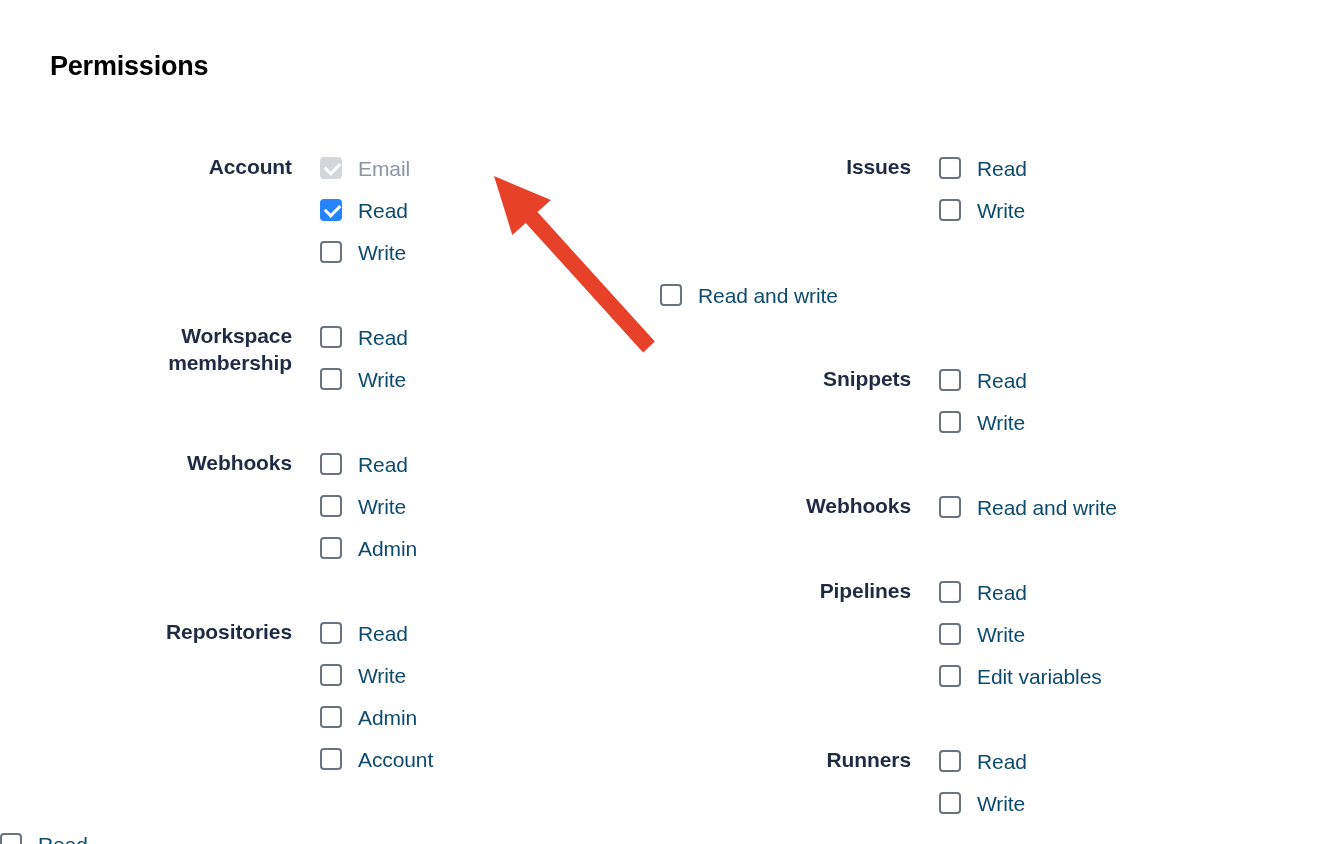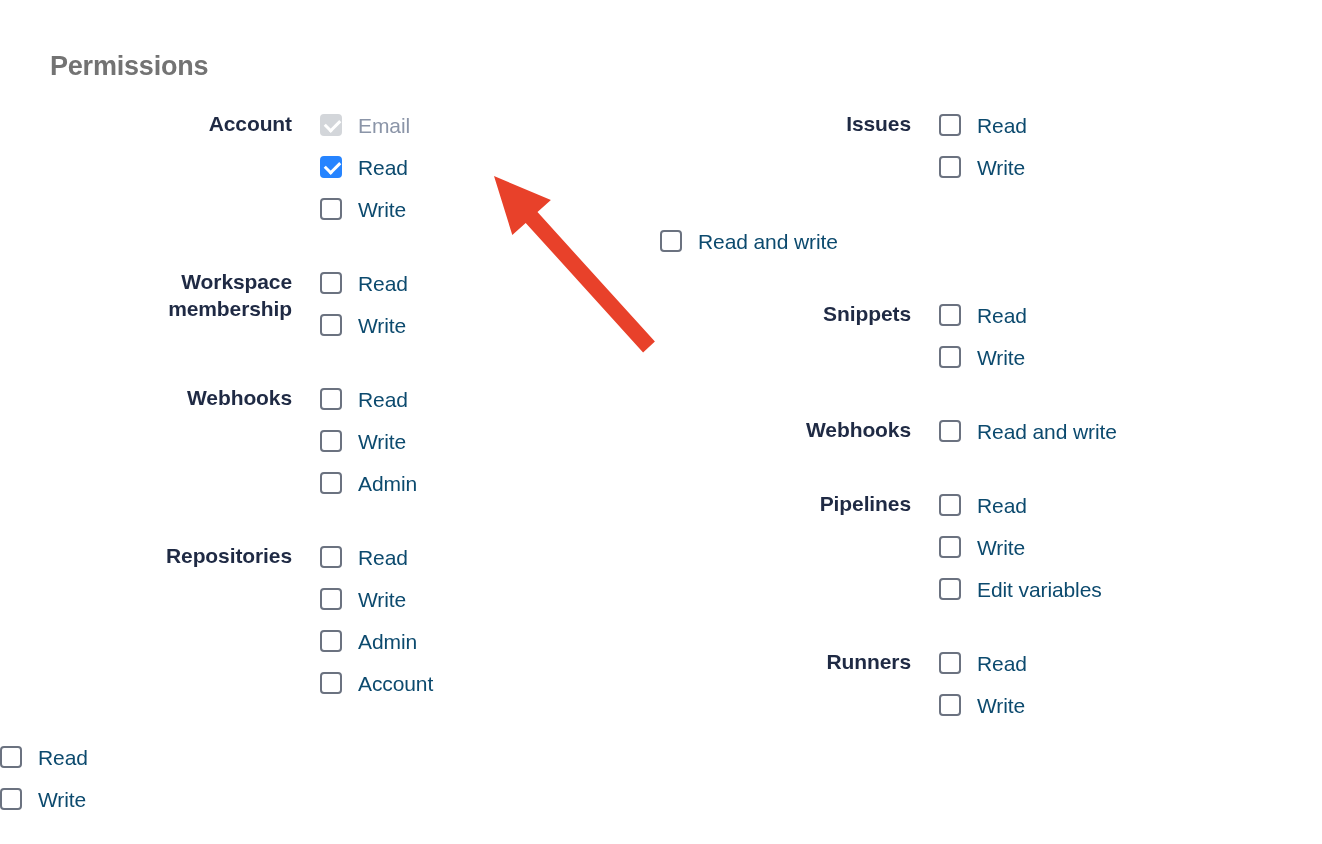--- a/index.html
+++ b/index.html
@@ -21,21 +21,21 @@
     inset: 0;
   }
 
   
   .page-title {
     position: absolute;
     left: 50px;
     top: 48px;
     font-size: 27px;
     font-weight: bold;
-    color: #737373;
+    color: #000000;
     letter-spacing: -0.2px;
     line-height: 36px;
     margin: 0;
   }
 
   
   .columns {
     position: absolute;
     left: 0;
     top: 104px;
@@ -46,20 +46,21 @@
     top: 0;
   }
   .col-left  { left: 0px;  width: 660px; }
   .col-right { left: 660px; width: 662px; }
 
   
   .perm-group {
     display: flex;
     align-items: flex-start;
     margin-bottom: 32px;
+    margin-top: 43px;
   }
   .col-left  .perm-group { padding-left: 0; }
 
   .group-label {
     font-size: 21px;
     font-weight: bold;
     color: #1f2a44;
     text-align: right;
     line-height: 27px;
     padding-top: 6px;

